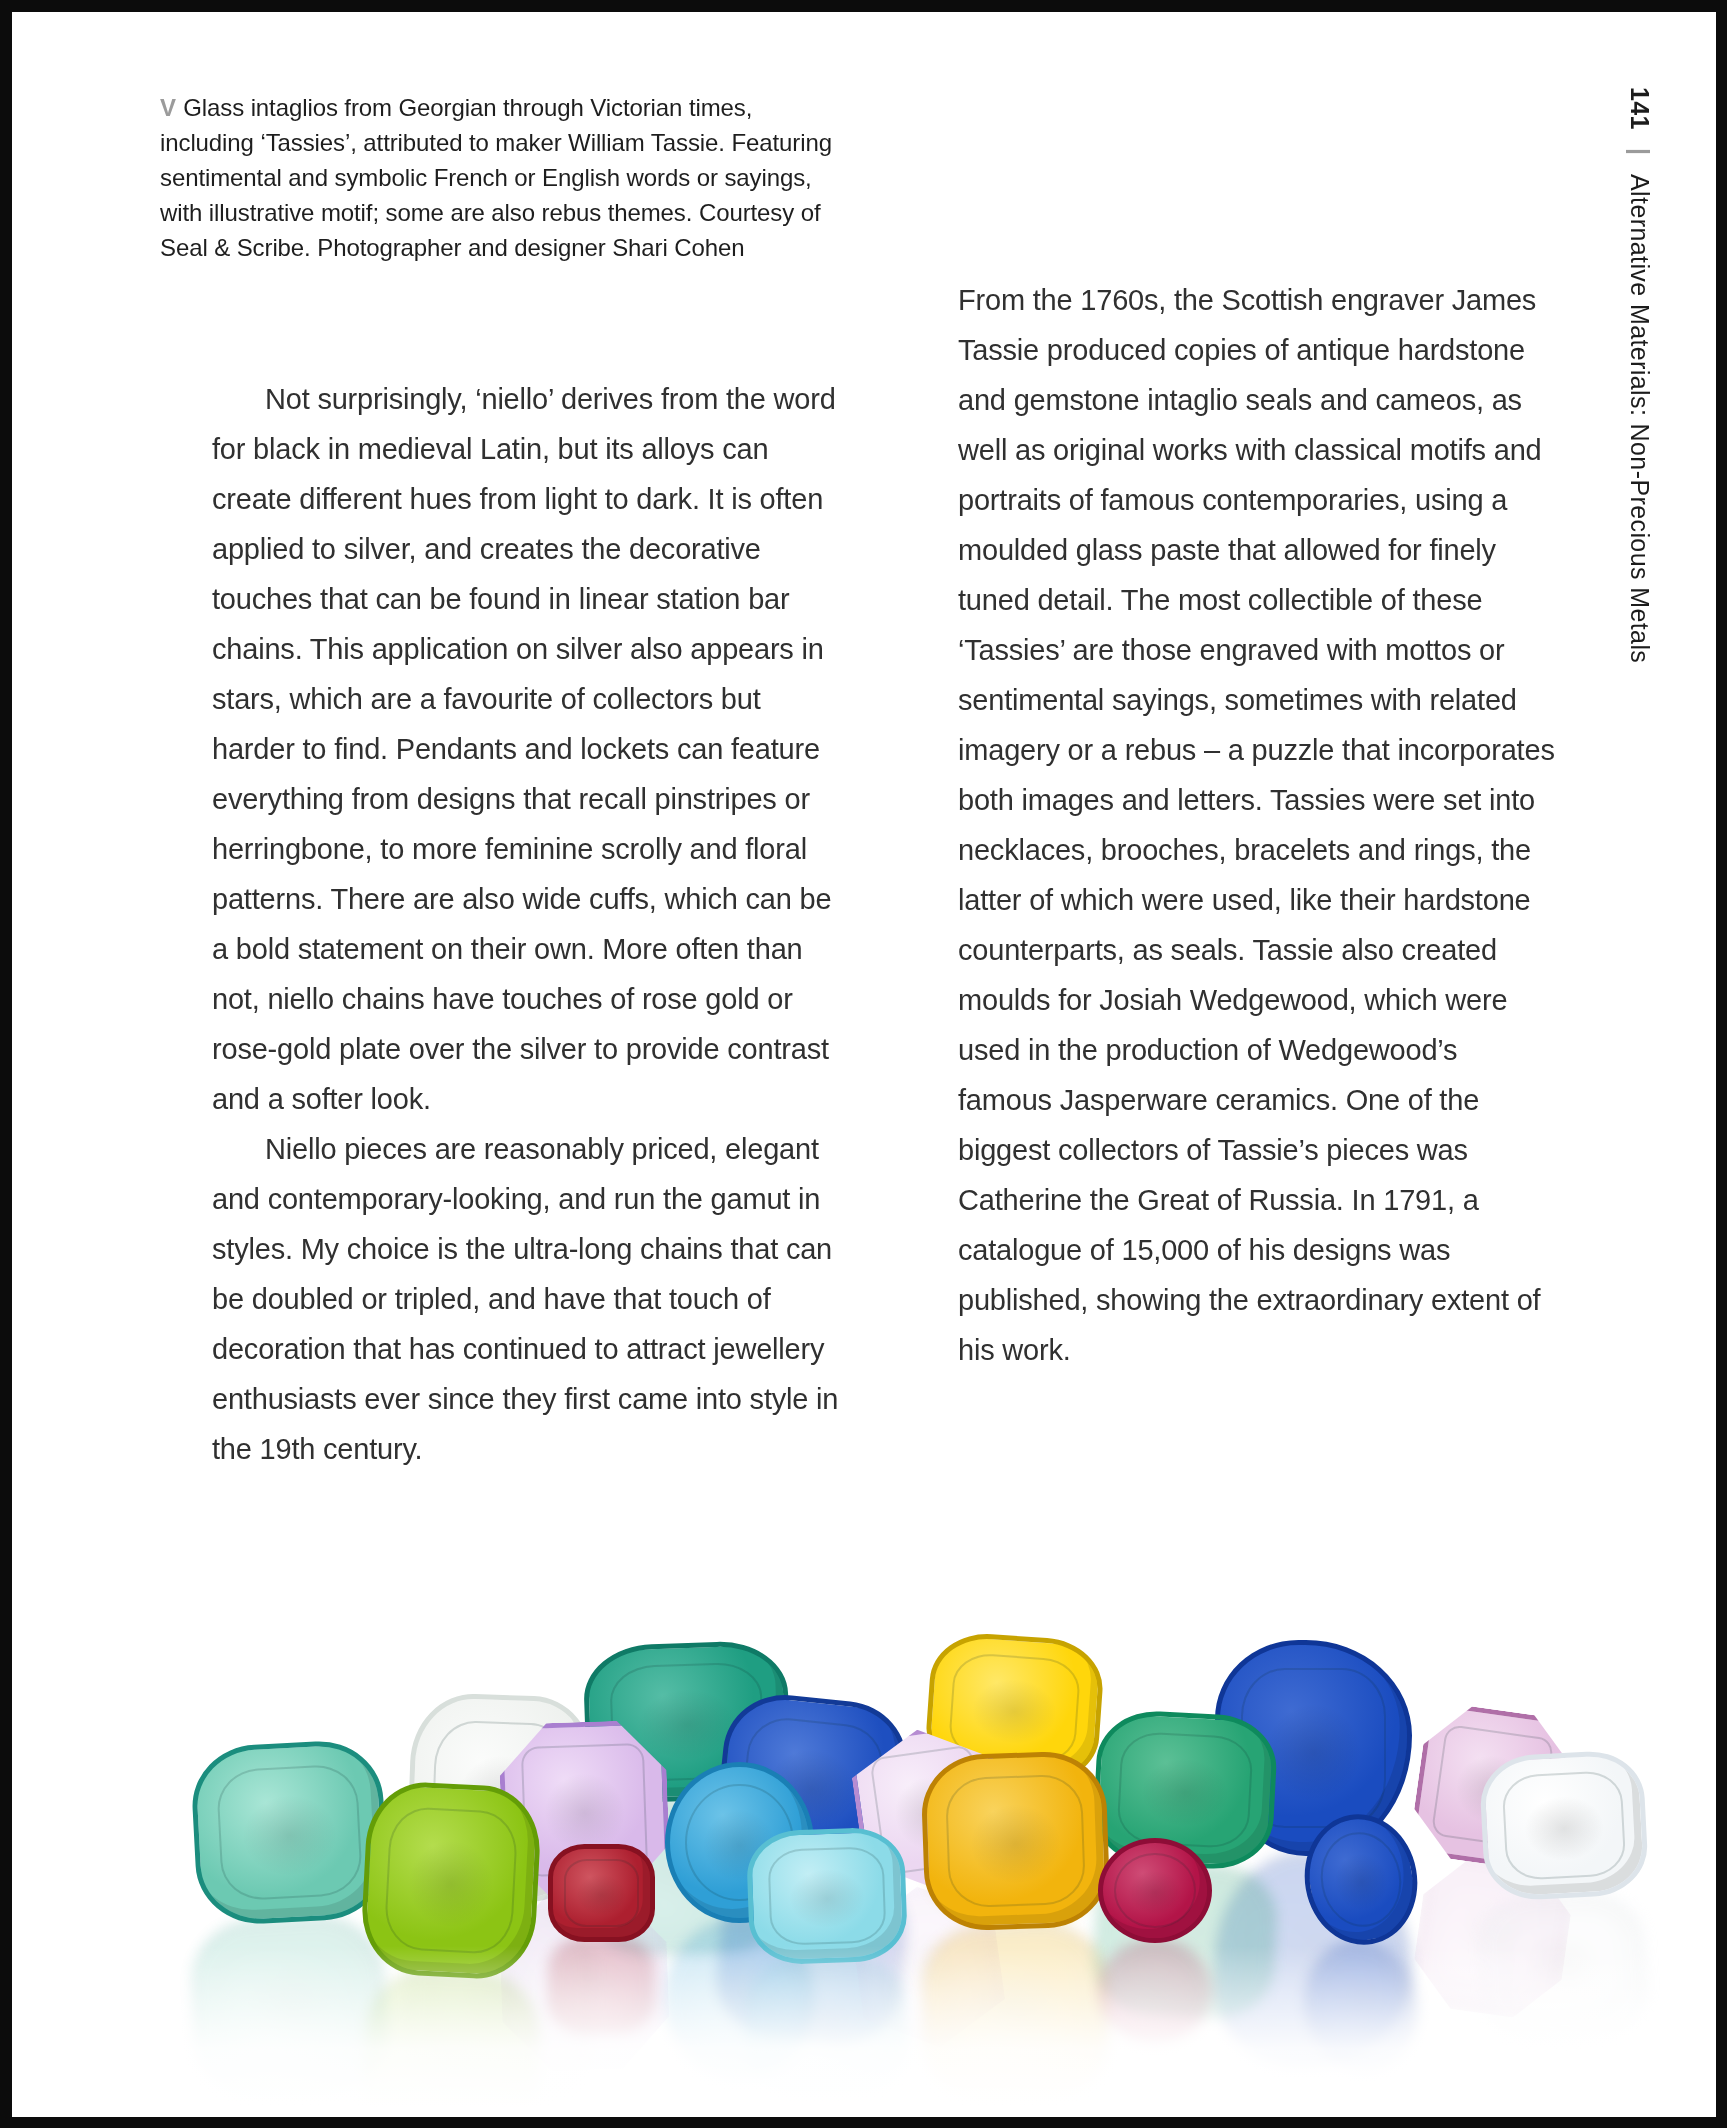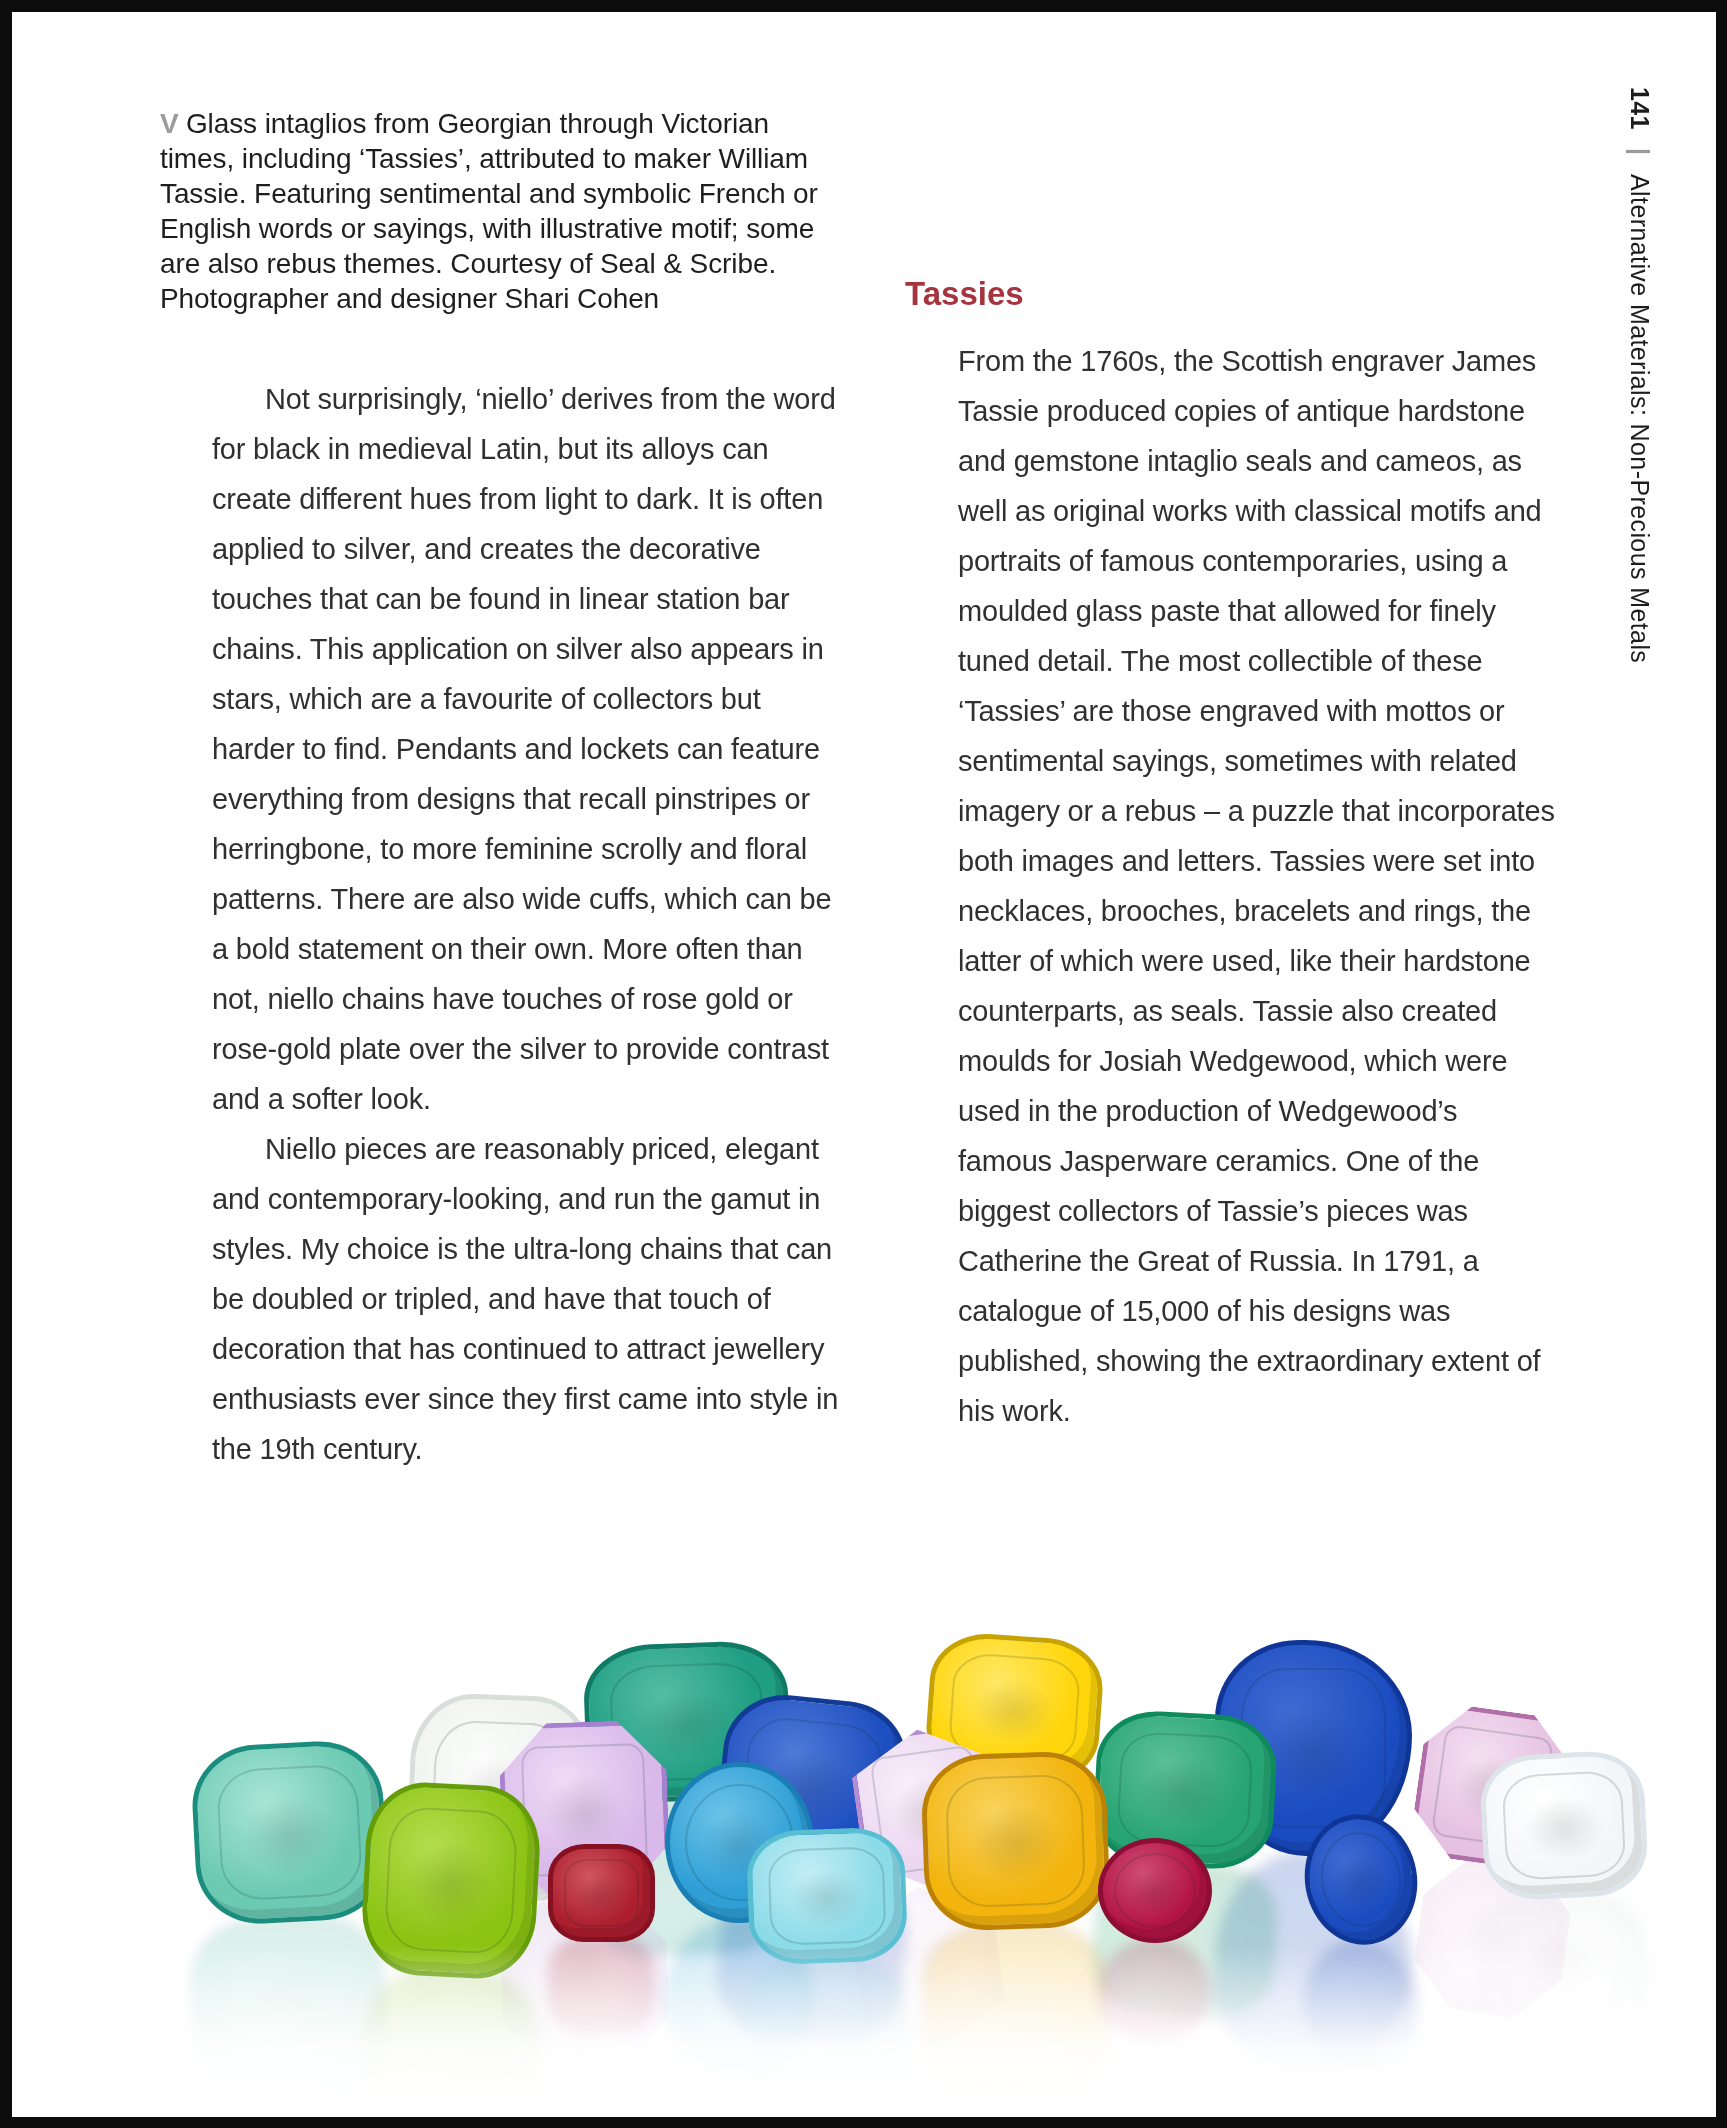--- a/index.html
+++ b/index.html
@@ -8,22 +8,22 @@
     background:#0c0c0c;
     font-family:"Liberation Sans",sans-serif;
     overflow:hidden;
   }
   .paper{
     position:absolute;left:12px;top:12px;width:1704px;height:2105px;
     background:#ffffff;overflow:hidden;
   }
   
   .caption{
-    position:absolute;left:148px;top:94px;width:685px;
-    font-size:28px;line-height:35px;font-weight:500;color:#1e1e1e;
+    position:absolute;left:148px;top:78px;width:685px;
+    font-size:24px;line-height:35px;font-weight:500;color:#1e1e1e;
     letter-spacing:-0.1px;
   }
   .cap-marker{color:#9b9b9b;font-weight:700;margin-right:7.3px;}
   
   .col-left{position:absolute;left:200px;top:362px;width:632px;}
   .col-right{position:absolute;left:893px;top:263px;width:654px;}
   .body{
     font-size:29px;line-height:50px;color:#303030;margin:0;
     letter-spacing:-0.2px;
   }
@@ -86,21 +86,20 @@
     <span class="sep">|</span>
     <span class="chapter">Alternative Materials: Non-Precious Metals</span>
   </div>
 
   <div class="col-left">
     <p class="body indent">Not surprisingly, ‘niello’ derives from the word for black in medieval Latin, but its alloys can create different hues from light to dark. It is often applied to silver, and creates the decorative touches that can be found in linear station bar chains. This application on silver also appears in stars, which are a favourite of collectors but harder to find. Pendants and lockets can feature everything from designs that recall pinstripes or herringbone, to more feminine scrolly and floral patterns. There are also wide cuffs, which can be a bold statement on their own. More often than not, niello chains have touches of rose gold or rose-gold plate over the silver to provide contrast and a softer look.</p>
     <p class="body indent">Niello pieces are reasonably priced, elegant and contemporary-looking, and run the gamut in styles. My choice is the ultra-long chains that can be doubled or tripled, and have that touch of decoration that has continued to attract jewellery enthusiasts ever since they first came into style in the 19th century.</p>
   </div>
 
   <div class="col-right">
-    <h2 class="heading">Tassies</h2>
     <p class="body">From the 1760s, the Scottish engraver James Tassie produced copies of antique hardstone and gemstone intaglio seals and cameos, as well as original works with classical motifs and portraits of famous contemporaries, using a moulded glass paste that allowed for finely tuned detail. The most collectible of these ‘Tassies’ are those engraved with mottos or sentimental sayings, sometimes with related imagery or a rebus – a puzzle that incorporates both images and letters. Tassies were set into necklaces, brooches, bracelets and rings, the latter of which were used, like their hardstone counterparts, as seals. Tassie also created moulds for Josiah Wedgewood, which were used in the production of Wedgewood’s famous Jasperware ceramics. One of the biggest collectors of Tassie’s pieces was Catherine the Great of Russia. In 1791, a catalogue of 15,000 of his designs was published, showing the extraordinary extent of his work.</p>
   </div>
 
   <div class="photo" id="photo">
 
   <div class="seal rounded" style="left: 397px; width: 174px; height: 196px; background: radial-gradient(circle at 38% 32%, rgb(251, 252, 251) 0%, rgb(238, 241, 238) 58%, rgb(238, 241, 238) 100%); border: 5.5px solid rgb(216, 223, 219); top: 266px; transform: scaleY(-1) rotate(-2deg); opacity: 0.22; filter: blur(6.4px);"></div>
       <div class="seal rounded" style="left: 397px; width: 174px; height: 196px; background: radial-gradient(circle at 38% 32%, rgb(251, 252, 251) 0%, rgb(238, 241, 238) 58%, rgb(238, 241, 238) 100%); border: 5.5px solid rgb(216, 223, 219); top: 64px; transform: rotate(2deg);"></div>
       <div class="seal rounded" style="left: 573px; width: 194px; height: 148px; background: radial-gradient(circle at 38% 32%, rgb(85, 189, 166) 0%, rgb(31, 158, 130) 58%, rgb(31, 158, 130) 100%); border: 5.5px solid rgb(15, 122, 102); top: 165px; transform: scaleY(-1) rotate(2deg); opacity: 0.22; filter: blur(6.4px);"></div>
       <div class="seal rounded" style="left: 573px; width: 194px; height: 148px; background: radial-gradient(circle at 38% 32%, rgb(85, 189, 166) 0%, rgb(31, 158, 130) 58%, rgb(31, 158, 130) 100%); border: 5.5px solid rgb(15, 122, 102); top: 12px; transform: rotate(-2deg);"></div>
       <div class="seal rounded" style="left: 708px; width: 174px; height: 164px; background: radial-gradient(circle at 38% 32%, rgb(79, 122, 216) 0%, rgb(30, 79, 192) 58%, rgb(30, 79, 192) 100%); border: 5.5px solid rgb(18, 58, 151); top: 237px; transform: scaleY(-1) rotate(-6deg); opacity: 0.22; filter: blur(6.4px);"></div>

